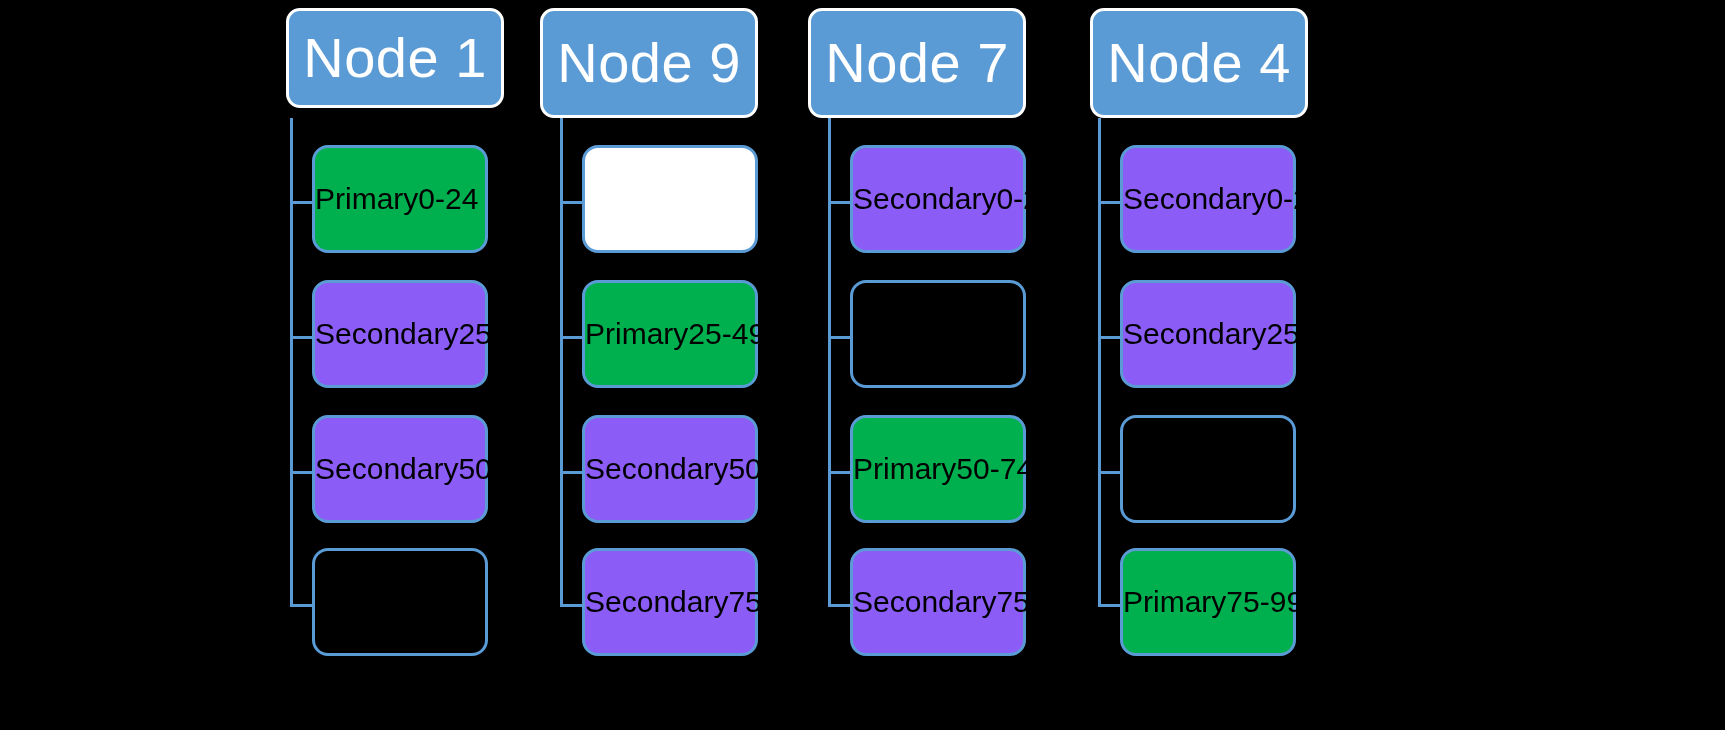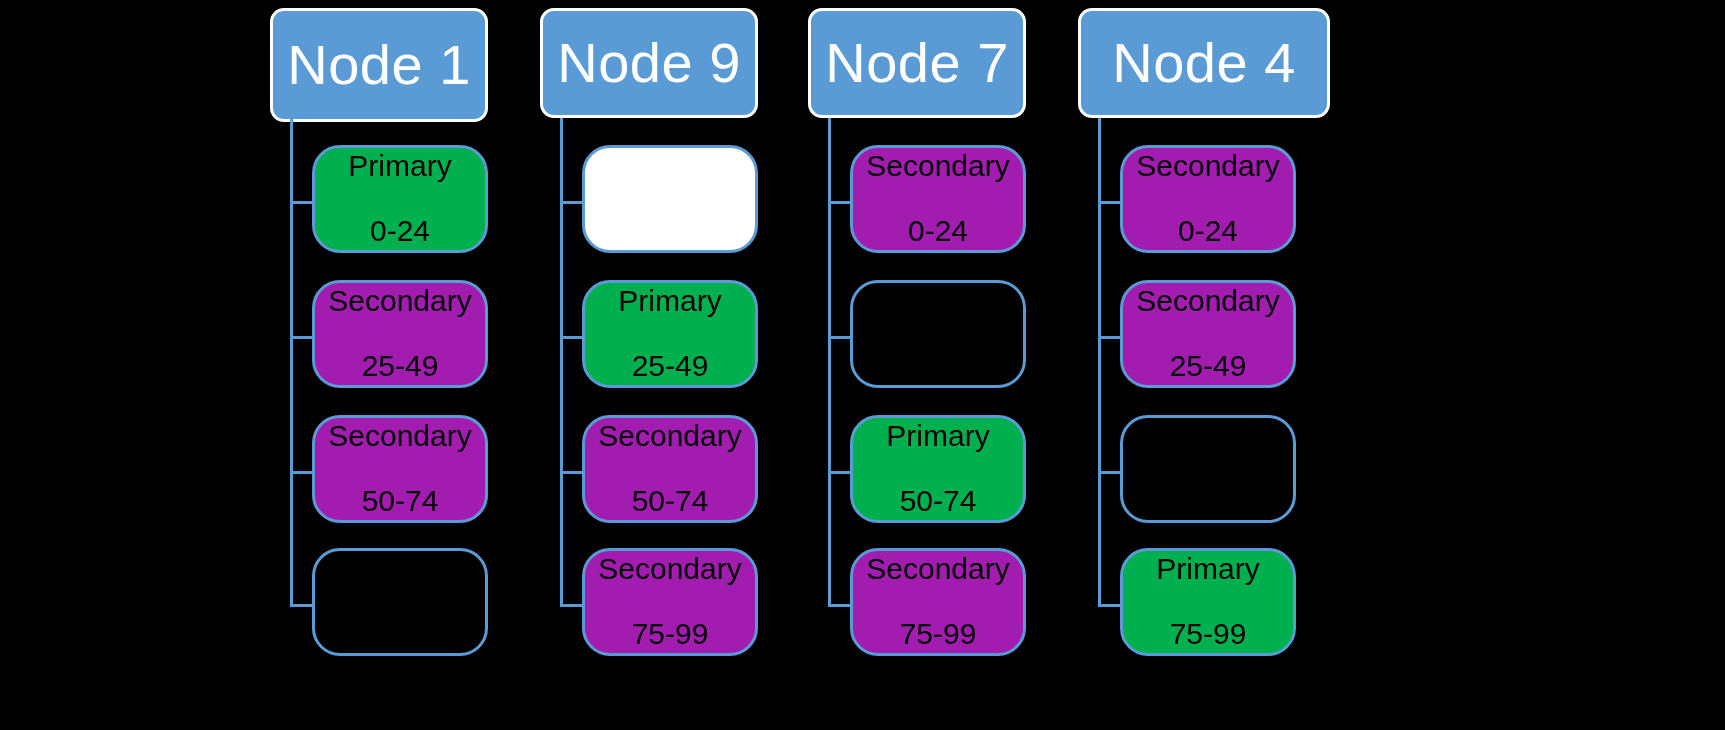--- a/index.html
+++ b/index.html
@@ -54,47 +54,47 @@
     position: absolute;
     height: 3px;
     background: #5B9BD5;
   }
 
   
   .child-box {
     position: absolute;
     box-sizing: border-box;
     border: 3px solid #5B9BD5;
-    border-radius: 28px;
+    border-radius: 16px;
     display: flex;
-    flex-direction: column;
+    flex-direction: row;
     align-items: center;
-    justify-content: space-between;
+    justify-content: flex-start;
     color: #000000;
     font-size: 30px;
     line-height: 1.22;
     text-align: center;
     white-space: nowrap;
   }
   .child-box.fill-green  { background: #00B04F; }
-  .child-box.fill-yellow { background: #a21caf; gap: 16px; }
+  .child-box.fill-yellow { background: #8b5cf6; }
   .child-box.fill-white  { background: #FFFFFF; }
   .child-box.fill-none   { background: transparent; }
 
   .child-box .line1,
   .child-box .line2 { display: block; }
   .child-box .line1:empty,
   .child-box .line2:empty { display: none; }
 </style>
 </head>
 <body>
 
 <div id="diagram">
     <div class="node-column" style="left: 270px;">
-      <div class="node-header" style="left: 0px; top: 8px; width: 218px; height: 114px;">Node 1</div>
+      <div class="node-header" style="left: 16px; top: 8px; width: 218px; height: 100px;">Node 1</div>
       <div class="trunk" style="left: 20px; top: 118px; height: 486px;"></div>
       <div class="stub" style="left: 20px; top: 201px; width: 22px;"></div>
       <div class="child-box fill-green" style="left: 42px; top: 145px; width: 176px; height: 108px;">
         <span class="line1">Primary</span>
         <span class="line2">0-24</span>
       </div>
       <div class="stub" style="left: 20px; top: 336px; width: 22px;"></div>
       <div class="child-box fill-yellow" style="left: 42px; top: 280px; width: 176px; height: 108px;">
         <span class="line1">Secondary</span>
         <span class="line2">25-49</span>
@@ -143,21 +143,21 @@
         <span class="line1">Primary</span>
         <span class="line2">50-74</span>
       </div>
       <div class="stub" style="left: 20px; top: 604px; width: 22px;"></div>
       <div class="child-box fill-yellow" style="left: 42px; top: 548px; width: 176px; height: 108px;">
         <span class="line1">Secondary</span>
         <span class="line2">75-99</span>
       </div>
     </div>
     <div class="node-column" style="left: 1078px;">
-      <div class="node-header" style="left: 0px; top: 8px; width: 252px; height: 110px;">Node 4</div>
+      <div class="node-header" style="left: 12px; top: 8px; width: 218px; height: 110px;">Node 4</div>
       <div class="trunk" style="left: 20px; top: 118px; height: 486px;"></div>
       <div class="stub" style="left: 20px; top: 201px; width: 22px;"></div>
       <div class="child-box fill-yellow" style="left: 42px; top: 145px; width: 176px; height: 108px;">
         <span class="line1">Secondary</span>
         <span class="line2">0-24</span>
       </div>
       <div class="stub" style="left: 20px; top: 336px; width: 22px;"></div>
       <div class="child-box fill-yellow" style="left: 42px; top: 280px; width: 176px; height: 108px;">
         <span class="line1">Secondary</span>
         <span class="line2">25-49</span>

